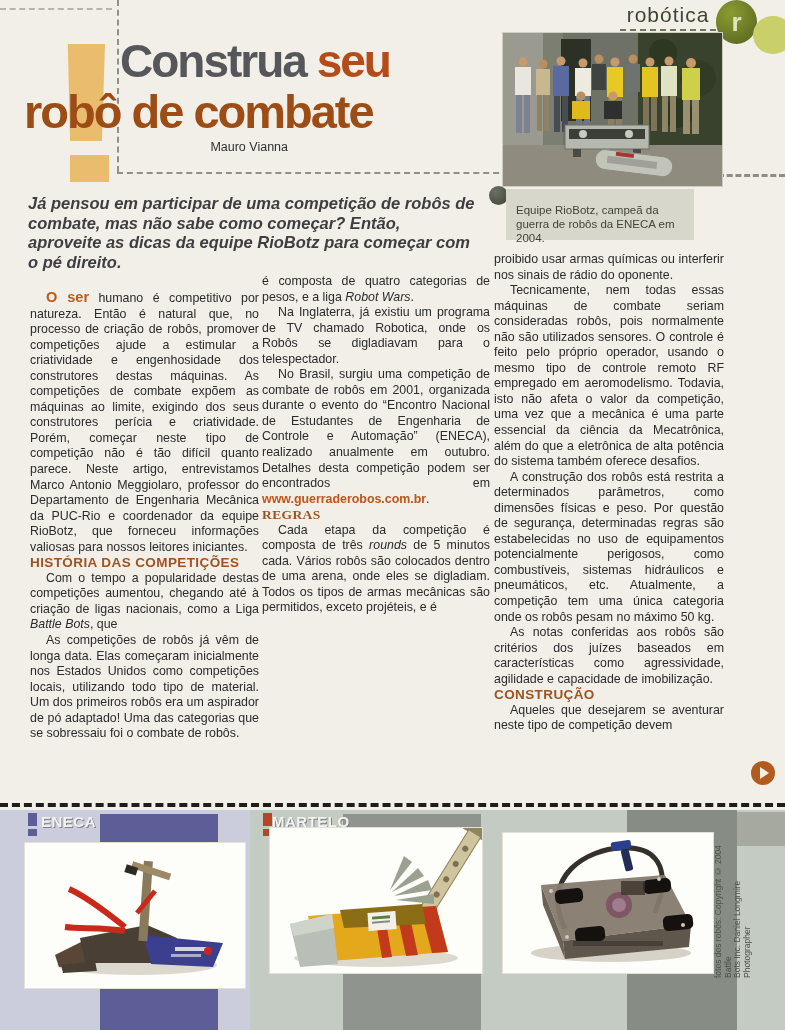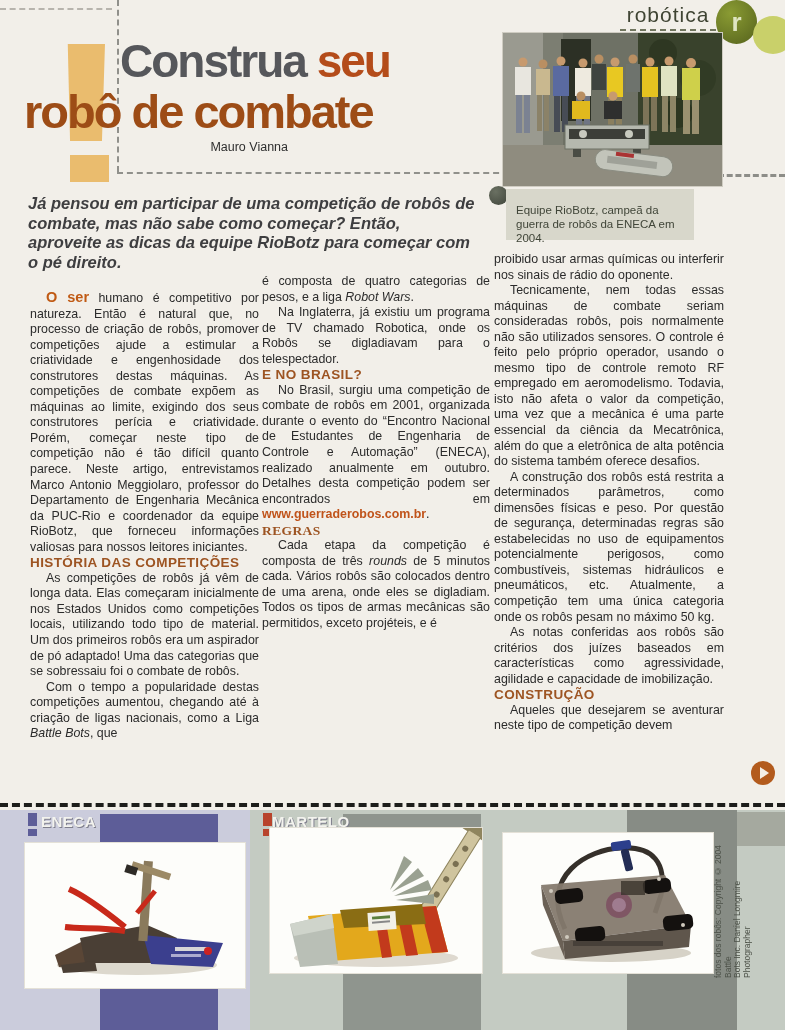--- a/index.html
+++ b/index.html
@@ -198,28 +198,27 @@
   </svg>
 </div>
 <div class="caption-bullet"></div>
 <div class="caption-box">Equipe RioBotz, campeã da guerra de robôs da ENECA em 2004.</div>
 
 <div class="intro">Já pensou em participar de uma competição de robôs de combate, mas não sabe como começar? Então, aproveite as dicas da equipe RioBotz para começar com o pé direito.</div>
 
 <div class="col col1">
   <p class="indent"><span class="lead-in">O ser</span><span> humano é competitivo por natureza. Então é natural que, no processo de criação de robôs, promover competições ajude a estimular a criatividade e engenhosidade dos construtores destas máquinas. As competições de combate expõem as máquinas ao limite, exigindo dos seus construtores perícia e criatividade. Porém, começar neste tipo de competição não é tão difícil quanto parece. Neste artigo, entrevistamos Marco Antonio Meggiolaro, professor do Departamento de Engenharia Mecânica da PUC-Rio e coordenador da equipe RioBotz, que forneceu informações valiosas para nossos leitores iniciantes.</span></p>
   <p class="sec-heading h-col1">HISTÓRIA DAS COMPETIÇÕES</p>
+  <p class="indent"><span>Com o tempo a popularidade destas competições aumentou, chegando até à criação de ligas nacionais, como a Liga </span><span class="it">Battle Bots</span><span>, que</span></p>
   <p class="indent">As competições de robôs já vêm de longa data. Elas começaram inicialmente nos Estados Unidos como competições locais, utilizando todo tipo de material. Um dos primeiros robôs era um aspirador de pó adaptado! Uma das categorias que se sobressaiu foi o combate de robôs.</p>
-  <p class="indent"><span>Com o tempo a popularidade destas competições aumentou, chegando até à criação de ligas nacionais, como a Liga </span><span class="it">Battle Bots</span><span>, que</span></p>
 </div>
 
 <div class="col col2">
   <p><span>é composta de quatro categorias de pesos, e a liga </span><span class="it">Robot Wars</span><span>.</span></p>
   <p class="indent">Na Inglaterra, já existiu um programa de TV chamado Robotica, onde os Robôs se digladiavam para o telespectador.</p>
-  <p class="sec-heading h-col2a">E NO BRASIL?</p>
   <p class="indent"><span>No Brasil, surgiu uma competição de combate de robôs em 2001, organizada durante o evento do “Encontro Nacional de Estudantes de Engenharia de Controle e Automação” (ENECA), realizado anualmente em outubro. Detalhes desta competição podem ser encontrados em </span><span class="link">www.guerraderobos.com.br</span><span>.</span></p>
   <p class="sec-heading h-col2b">REGRAS</p>
   <p class="indent"><span>Cada etapa da competição é composta de três </span><span class="it">rounds</span><span> de 5 minutos cada. Vários robôs são colocados dentro de uma arena, onde eles se digladiam. Todos os tipos de armas mecânicas são permitidos, exceto projéteis, e é</span></p>
 </div>
 
 <div class="col col3">
   <p>proibido usar armas químicas ou interferir nos sinais de rádio do oponente.</p>
   <p class="indent">Tecnicamente, nem todas essas máquinas de combate seriam consideradas robôs, pois normalmente não são utilizados sensores. O controle é feito pelo próprio operador, usando o mesmo tipo de controle remoto RF empregado em aeromodelismo. Todavia, isto não afeta o valor da competição, uma vez que a mecânica é uma parte essencial da ciência da Mecatrônica, além do que a eletrônica de alta potência do sistema também oferece desafios.</p>
   <p class="indent">A construção dos robôs está restrita a determinados parâmetros, como dimensões físicas e peso. Por questão de segurança, determinadas regras são estabelecidas no uso de equipamentos potencialmente perigosos, como combustíveis, sistemas hidráulicos e pneumáticos, etc. Atualmente, a competição tem uma única categoria onde os robôs pesam no máximo 50 kg.</p>
   <p class="indent">As notas conferidas aos robôs são critérios dos juízes baseados em características como agressividade, agilidade e capacidade de imobilização.</p>

